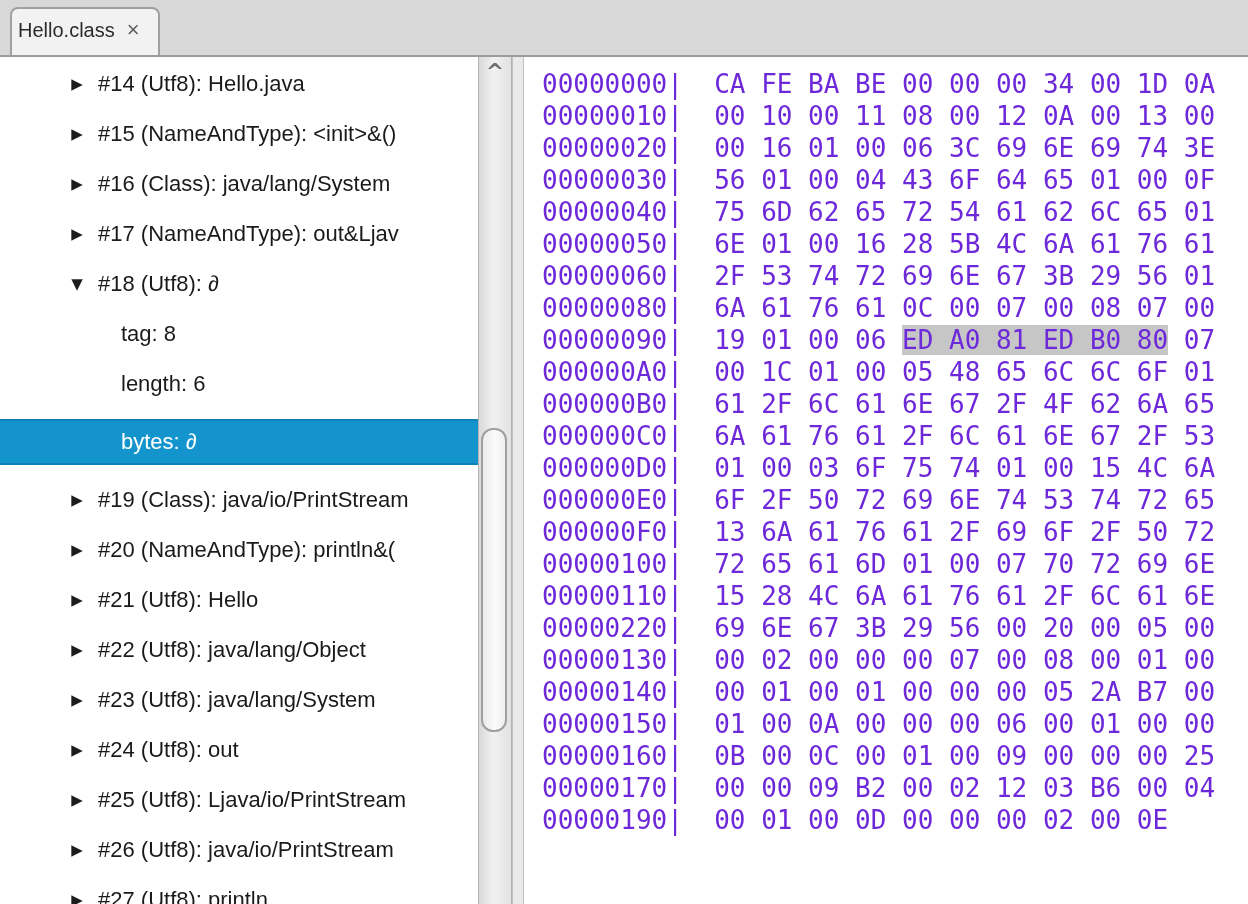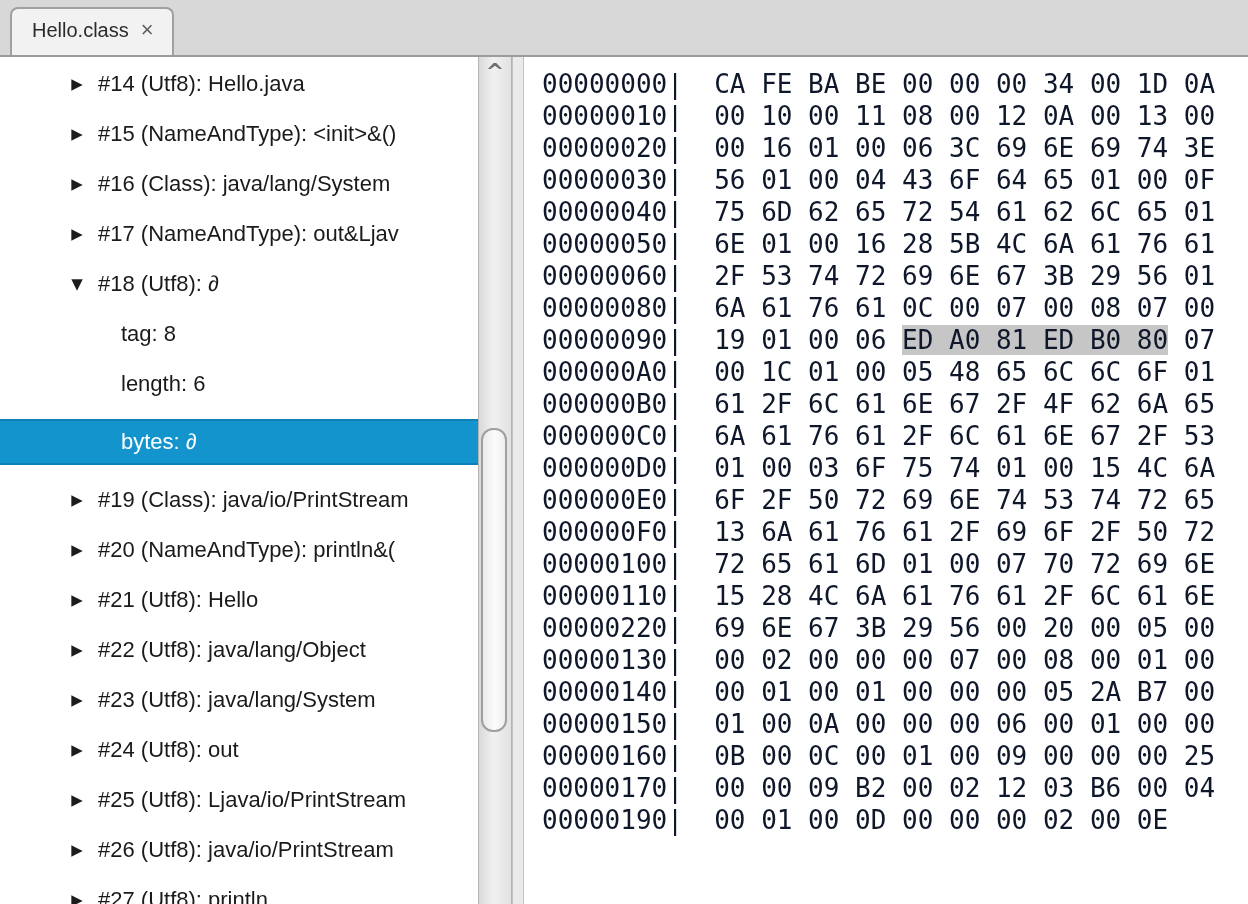--- a/index.html
+++ b/index.html
@@ -11,21 +11,21 @@
 
   
   .tabbar {
     position:absolute; top:0; left:0; width:1248px; height:57px;
     background:#d8d8d8; border-bottom:2px solid #9b9b9b; box-sizing:border-box;
   }
   .tab {
     position:absolute; left:10px; top:7px; height:48px; box-sizing:border-box;
     background:#f2f2f2; border:2px solid #a0a0a0; border-bottom:none;
     border-radius:8px 8px 0 0;
-    display:flex; align-items:center; gap:12px; padding:0 18px 4px 20px;
+    display:flex; align-items:center; gap:12px; padding:0 18px 4px 6px;
     font-size:20px; color:#2b2b2b;
   }
   .tab-close { color:#5f5f5f; font-size:22px; line-height:1; cursor:default; }
 
   
   .content {
     position:absolute; top:57px; left:0; width:1248px; height:847px;
     display:flex; overflow:hidden;
   }
 
@@ -73,21 +73,21 @@
     width:12px; flex:0 0 12px; background:#eaeaea;
     border-left:1px solid #c2c2c2; border-right:1px solid #c2c2c2;
     box-sizing:border-box;
   }
 
   
   .hex-panel {
     flex:1; background:#ffffff; overflow:hidden;
     padding:11px 0 0 18px; box-sizing:border-box;
     font-family:"DejaVu Sans Mono","Liberation Mono", monospace;
-    font-size:26px; color:#0f172a;
+    font-size:26px; color:#6d28d9;
   }
   .hex-row { height:32px; line-height:32px; white-space:pre; }
   .hex-row .hl { background:#c6c6c6;margin-top:48px; }
 </style>
 </head>
 <body>
 
 <div class="tabbar">
   <div class="tab">
     <span>Hello.class</span>

